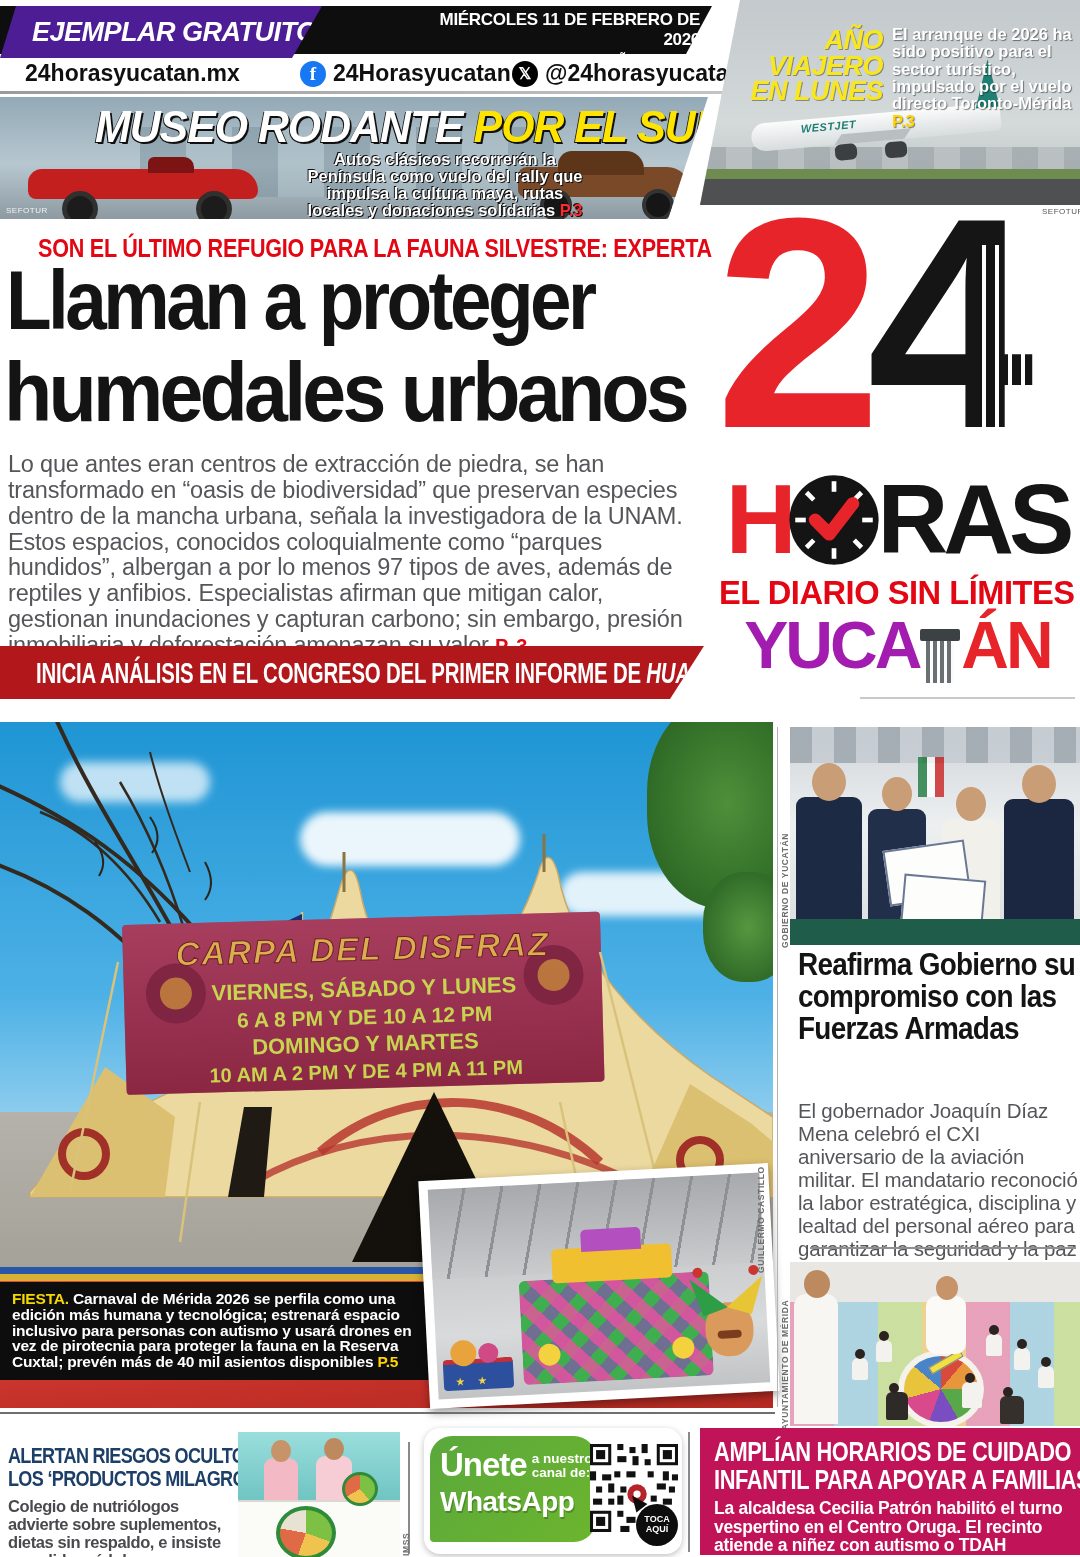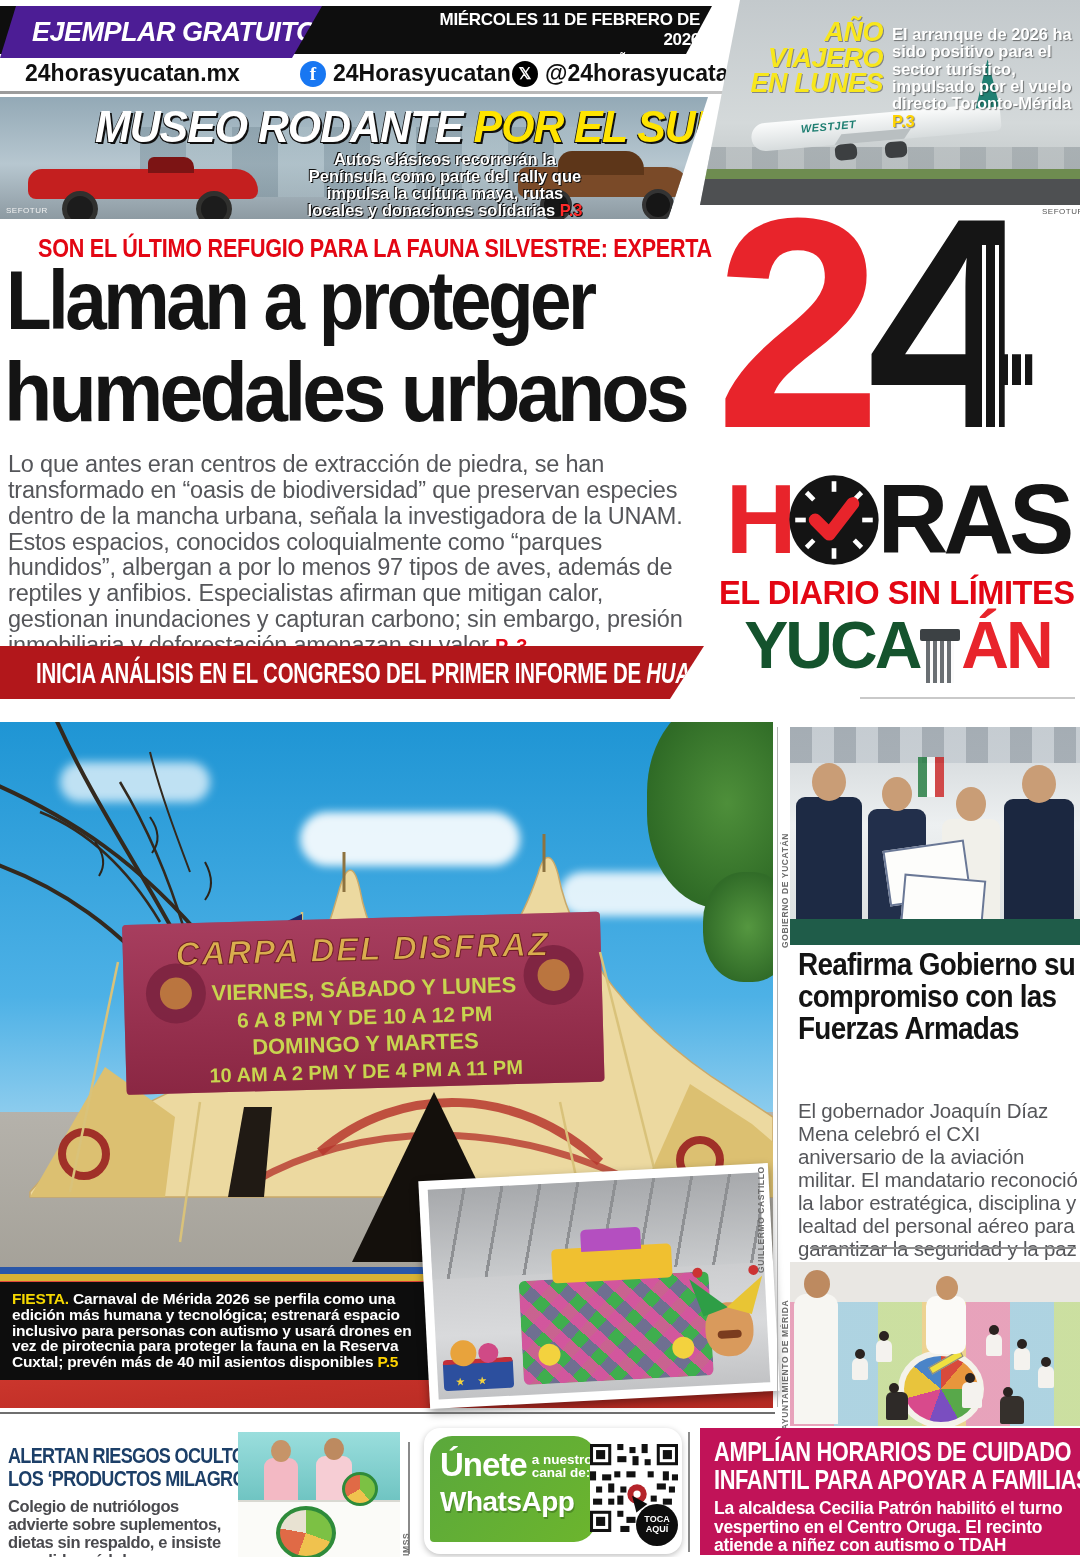--- a/index.html
+++ b/index.html
@@ -56,39 +56,39 @@
       <div class="abs" style="left:0;top:16px;width:172px;height:30px;background:#7a4a28;border-radius:10px 26px 8px 8px;"></div>
       <div class="abs" style="left:40px;top:0;width:86px;height:24px;background:#5d3619;border-radius:14px 18px 0 0;"></div>
       <div class="abs" style="left:22px;top:38px;width:24px;height:24px;background:#161616;border-radius:50%;border:4px solid #333;"></div>
       <div class="abs" style="left:124px;top:38px;width:24px;height:24px;background:#161616;border-radius:50%;border:4px solid #333;"></div>
     </div>
     <div class="abs nw cx" style="left:95px;top:4px;font-size:45px;font-weight:800;font-style:italic;letter-spacing:-1px;transform:scaleX(.95);color:#fff;text-shadow:2px 2px 0 #101010,-1px 1px 0 #101010;">
       <span>MUSEO RODANTE</span>
       <span style="color:#ffe400;">POR EL SUR</span>
     </div>
     <div class="abs" style="left:300px;top:54px;width:290px;text-align:center;color:#fff;font-weight:800;font-size:16.5px;line-height:1.03;text-shadow:1px 1px 0 #101010,-1px -1px 0 #101010;">
-      <span>Autos clásicos recorrerán la Península como parte del rally que impulsa la cultura maya, rutas locales y donaciones solidarias</span>
+      <span>Autos clásicos recorrerán la Península como vuelo del rally que impulsa la cultura maya, rutas locales y donaciones solidarias</span>
       <span class="pref" style="color:#ff2a2a;">P.3</span>
     </div>
     <div class="abs" style="left:6px;bottom:4px;font-size:8px;color:#f2f2f2;letter-spacing:.5px;">SEFOTUR</div>
   </div>
 
   <div class="abs" style="left:700px;top:0;width:380px;height:205px;overflow:hidden;background:linear-gradient(180deg,#c3c9cc 0%,#d4d9da 60%,#b9bfc0 100%);clip-path:polygon(40px 0,100% 0,100% 100%,0 100%);">
     <div class="abs" style="left:0;bottom:0;width:100%;height:26px;background:#4e5052;"></div>
     <div class="abs" style="left:0;bottom:26px;width:100%;height:10px;background:#6e8c50;"></div>
     <div class="abs" style="left:0;bottom:36px;width:100%;height:22px;background:repeating-linear-gradient(90deg,#9aa2a6 0 26px,#b4babc 26px 52px);opacity:.7;"></div>
     <div class="abs" style="left:40px;top:60px;width:300px;height:110px;transform:rotate(-5deg);">
       <div class="abs" style="left:10px;top:52px;width:250px;height:28px;background:linear-gradient(180deg,#fbfcfc,#d7dcdd);border-radius:16px 6px 6px 16px;"></div>
       <div class="abs" style="left:236px;top:8px;width:0;height:0;border-left:16px solid transparent;border-right:8px solid transparent;border-bottom:48px solid #1f7f72;"></div>
       <div class="abs" style="left:96px;top:70px;width:70px;height:10px;background:#b9bfc1;transform:skewX(-38deg);"></div>
       <div class="abs" style="left:92px;top:80px;width:22px;height:16px;background:#3c3f41;border-radius:6px;"></div>
       <div class="abs" style="left:142px;top:82px;width:22px;height:16px;background:#3c3f41;border-radius:6px;"></div>
       <div class="abs nw" style="left:60px;top:55px;font-size:11px;font-weight:800;font-style:italic;color:#1f7f72;letter-spacing:.5px;">WESTJET</div>
     </div>
-    <div class="abs" style="left:18px;top:20px;width:165px;text-align:right;color:#f8e71c;font-weight:800;font-style:italic;font-size:27px;line-height:.95;letter-spacing:-.5px;text-shadow:1px 1px 0 rgba(40,40,40,.45);">
+    <div class="abs" style="left:18px;top:28px;width:165px;text-align:right;color:#f8e71c;font-weight:800;font-style:italic;font-size:27px;line-height:.95;letter-spacing:-.5px;text-shadow:1px 1px 0 rgba(40,40,40,.45);">
       <div>AÑO</div>
       <div>VIAJERO</div>
       <div>EN LUNES</div>
     </div>
     <div class="abs" style="left:192px;top:26px;width:182px;color:#fff;font-weight:800;font-size:16.5px;line-height:1.05;text-shadow:1px 1px 1px rgba(30,30,30,.55);">
       <span>El arranque de 2026 ha sido positivo para el sector turístico, impulsado por el vuelo directo Toronto-Mérida</span>
       <span class="prefy">P.3</span>
     </div>
   </div>
   <div class="abs" style="left:1042px;top:207px;font-size:8px;color:#555;letter-spacing:.5px;">SEFOTUR</div>
@@ -125,21 +125,21 @@
             <line x1="28.6" y1="28.6" x2="31.7" y2="31.7"></line>
           <line x1="8.3" y1="31.7" x2="11.4" y2="28.6"></line>
             <line x1="28.6" y1="11.4" x2="31.7" y2="8.3"></line>
         </g>
         <path d="M12,20 L18,26 L28,13" fill="none" stroke="#e8242b" stroke-width="5.5" stroke-linecap="round" stroke-linejoin="round"></path>
       </svg>
       <span style="font-size:98px;font-weight:800;color:#151515;letter-spacing:-5px;">RAS</span>
     </div>
     <div class="abs nw" style="left:4px;top:368px;font-size:34px;font-weight:800;color:#e30613;letter-spacing:-.5px;transform:scaleX(.96);transform-origin:0 0;">EL DIARIO SIN LÍMITES</div>
     <div class="abs" style="left:0;top:402px;width:365px;display:flex;align-items:flex-end;justify-content:center;">
-      <span style="font-size:66px;font-weight:800;color:#14532d;letter-spacing:-3px;">YUCA</span>
+      <span style="font-size:66px;font-weight:800;color:#a21caf;letter-spacing:-3px;">YUCA</span>
       <span style="display:inline-block;width:40px;height:58px;position:relative;margin:0 1px;">
         <span style="position:absolute;top:4px;left:0;width:40px;height:12px;background:#3c4144;border-radius:2px;"></span>
         <span style="position:absolute;top:16px;left:6px;width:28px;height:42px;background:repeating-linear-gradient(90deg,#6a6f73 0 4px,#fbfbfb 4px 7px);"></span>
       </span>
       <span style="font-size:66px;font-weight:800;color:#e8242b;letter-spacing:-3px;">ÁN</span>
     </div>
     <div class="abs" style="left:145px;top:492px;width:215px;height:2px;background:#c9c9c9;"></div>
   </div>
 
   <div class="abs" style="left:0;top:722px;width:773px;height:686px;overflow:hidden;background:linear-gradient(180deg,#1f95d4 0%,#4db1e6 40%,#9fd4f0 62%);">
@@ -337,21 +337,21 @@
     <div class="abs" style="left:0;top:68px;width:162px;height:57px;background:#fbfbf8;border-top:2px solid #d9d9d2;"></div>
     <div class="abs" style="left:38px;top:74px;width:52px;height:46px;border-radius:50%;border:4px solid #2e8b3a;
          background:conic-gradient(#7cc144 0 110deg,#f0c24e 110deg 200deg,#e06a46 200deg 280deg,#e8e2d2 280deg 360deg);"></div>
     <div class="abs" style="left:104px;top:40px;width:30px;height:28px;border-radius:50%;border:3px solid #2e8b3a;
          background:conic-gradient(#7cc144 0 140deg,#f0c24e 140deg 240deg,#e06a46 240deg 360deg);"></div>
   </div>
   <div class="vcred" style="left:401px;top:1516px;height:40px;">IMSS</div>
 
   <div class="abs" style="left:424px;top:1428px;width:258px;height:126px;background:#fff;border-radius:16px;box-shadow:0 2px 6px rgba(0,0,0,.25);overflow:hidden;">
     <div class="abs" style="left:6px;top:8px;width:166px;height:106px;background:linear-gradient(135deg,#5aa83c,#6cb52d);border-radius:22px 22px 22px 4px;">
-      <div style="display:flex;align-items:flex-end;padding:14px 0 0 10px;">
+      <div style="display:flex;align-items:center;padding:14px 0 0 10px;">
         <span style="color:#fff;font-weight:800;font-size:33px;letter-spacing:-1px;line-height:.9;">Únete</span>
         <span style="margin-left:5px;margin-top:2px;color:#fff;font-weight:700;font-size:13.5px;line-height:1.0;">
           <div>a nuestro</div>
           <div>canal de:</div>
         </span>
       </div>
       <div style="margin:6px 0 0 10px;color:#fff;font-weight:800;font-size:28px;letter-spacing:-.5px;text-shadow:1px 2px 0 rgba(40,80,20,.4);">WhatsApp</div>
     </div>
     <svg class="abs" width="88" height="88" viewBox="0 0 29 29" style="left:166px;top:16px;background:#fff;">
       <g fill="#111">

